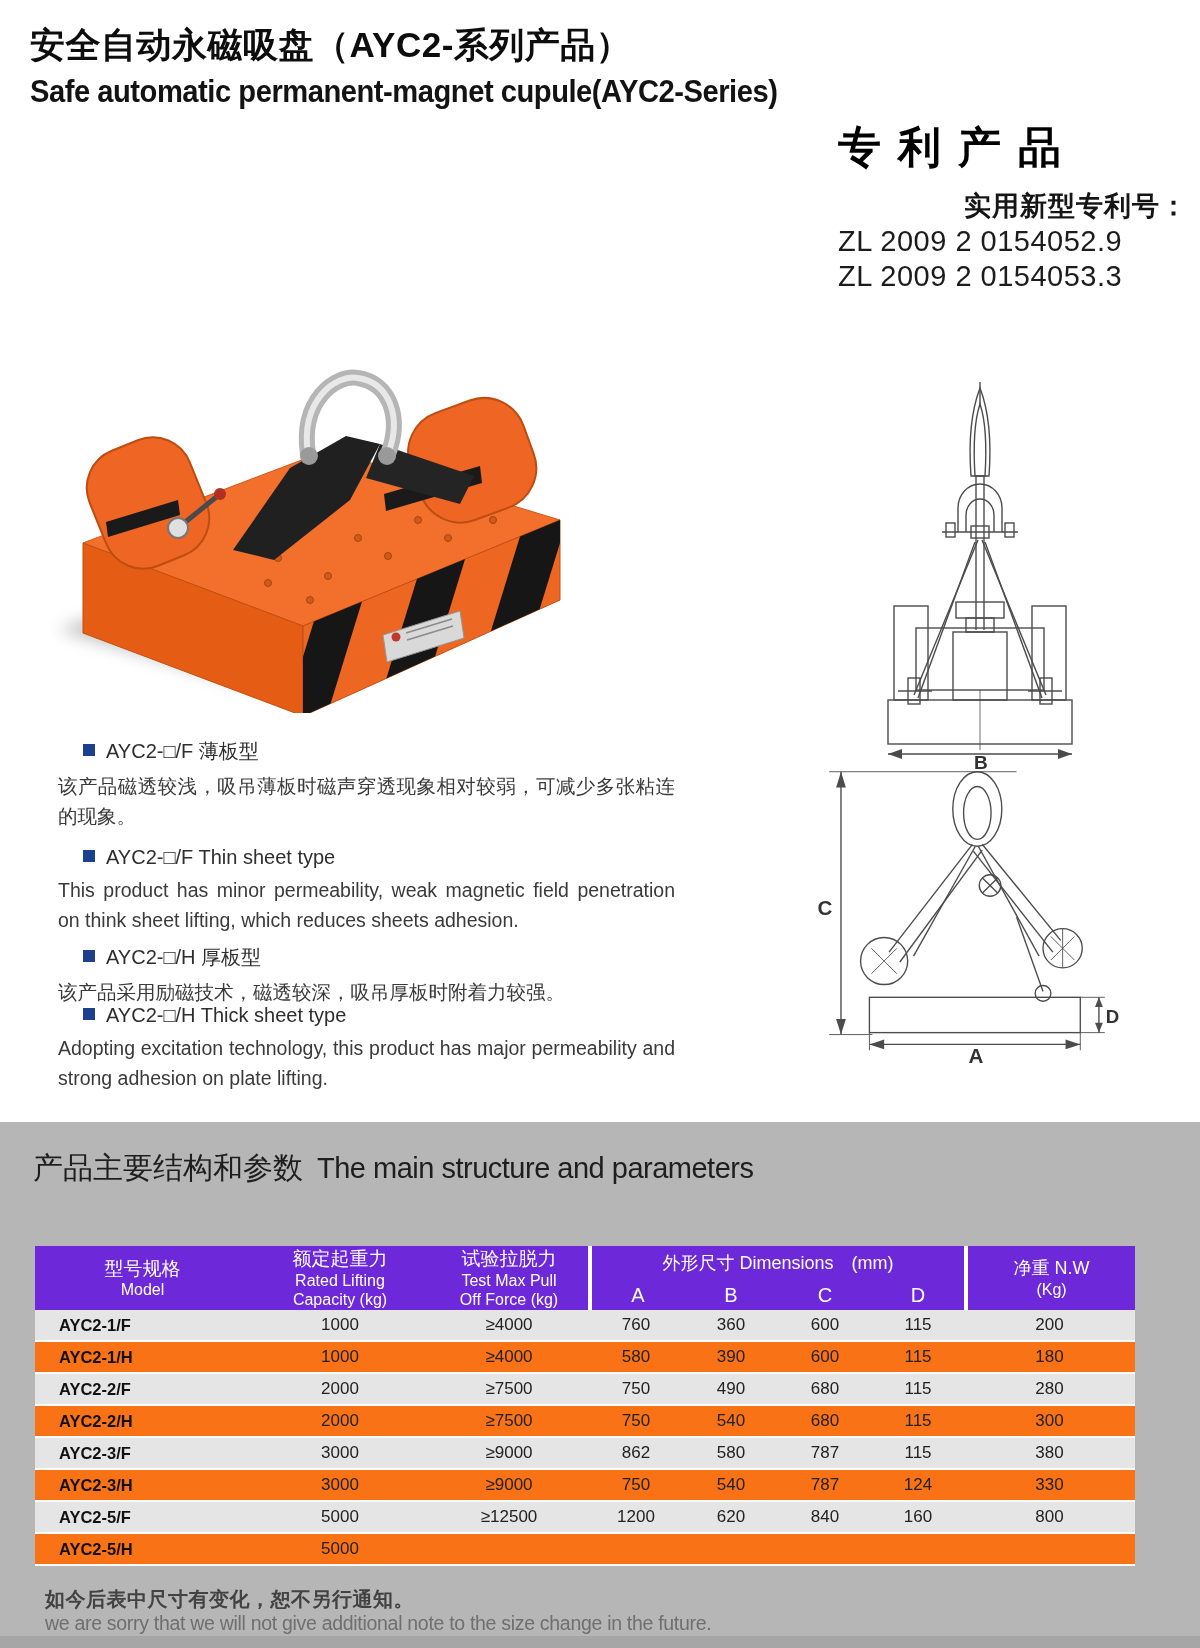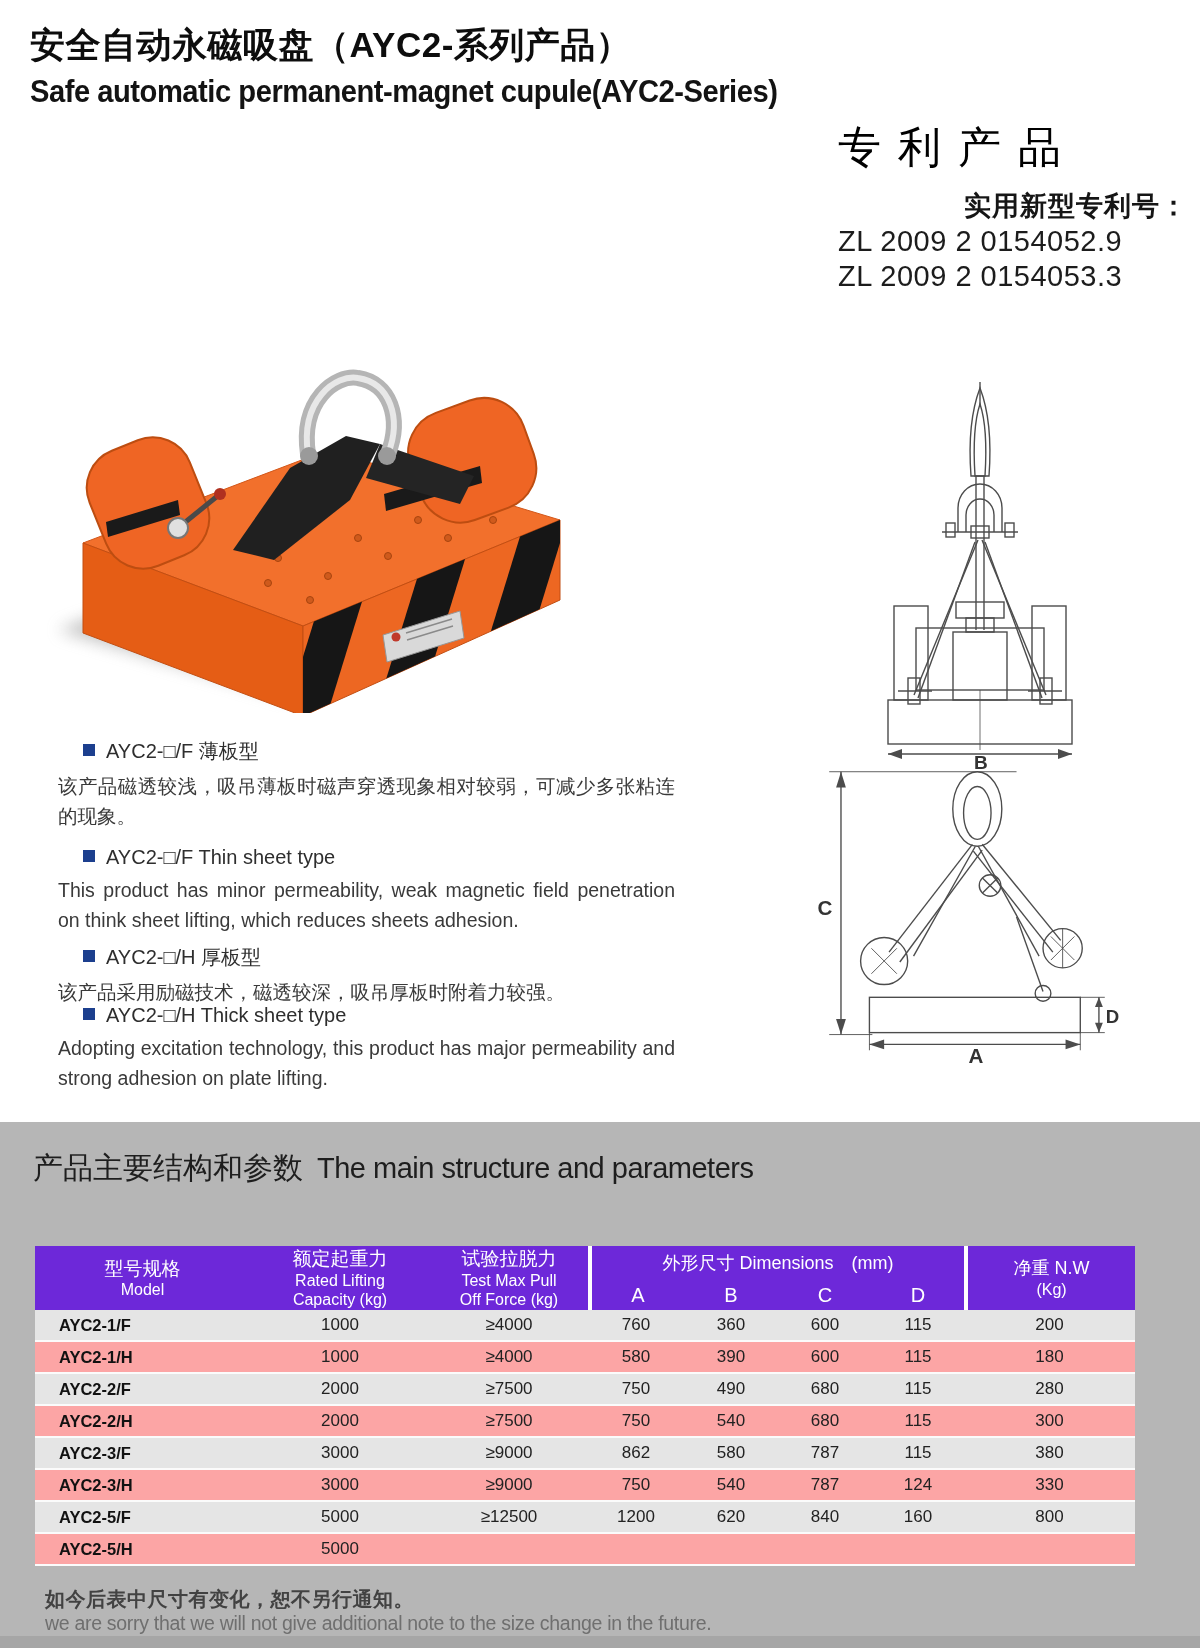--- a/index.html
+++ b/index.html
@@ -11,21 +11,21 @@
   }
   .abs{position:absolute;}
 
   
   .title-cn{left:30px;top:22px;font-size:35px;font-weight:bold;color:#0d0d0d;letter-spacing:.5px;}
   .title-en{left:30px;top:74px;font-size:31px;font-weight:bold;color:#131313;
             transform:scaleX(.94);transform-origin:left center;letter-spacing:-.5px;}
 
   
   .patent{left:838px;top:122px;width:350px;}
-  .patent-big{font-family:"DejaVu Serif","Liberation Serif",serif;font-size:43px;font-weight:normal;
+  .patent-big{font-family:"DejaVu Serif","Liberation Serif",serif;font-size:43px;font-weight:bold;
               color:#000;letter-spacing:17px;line-height:1.2;white-space:nowrap;}
   .patent-label{margin-top:14px;font-size:27px;font-weight:bold;color:#151515;letter-spacing:1px;text-align:right;}
   .patent-num{font-size:29px;color:#1c1c1c;line-height:1.22;letter-spacing:.5px;}
 
   
   .feature{left:35px;width:640px;color:#333;}
   .feature .head{font-size:20px;color:#2e2e2e;white-space:nowrap;padding-left:48px;}
   .feature .head .bullet{display:inline-block;width:12px;height:12px;background:#1c3f8e;
                          margin-right:11px;vertical-align:2px;}
   .feature .body{margin:6px 0 0 23px;font-size:19.5px;line-height:1.55;color:#3a3a3a;text-align:justify;}
@@ -43,21 +43,21 @@
   thead th{background:#6d28d9;color:#fff;text-align:center;vertical-align:middle;}
   .hrow1 th{height:34px;}
   .hrow2 th{height:30px;font-size:20px;}
   .th-stack-cn{font-size:19px;line-height:1.25;}
   .th-stack-en{font-size:16px;line-height:1.2;}
   .th-dims{font-size:18px;}
   .sep{border-left:4px solid #ffffff;}
   tbody td{height:32px;font-size:17px;color:#222;text-align:center;border-bottom:2px solid #fbfbfb;}
   tbody td.model{text-align:left;padding-left:24px;font-weight:bold;font-size:16.5px;color:#111;}
   tr.r-gray td{background:#e5e5e5;}
-  tr.r-white td{background:#fca5a5;}
+  tr.r-white td{background:#f97316;}
 
   
   .note-cn{left:45px;top:1586px;font-size:20px;font-weight:bold;color:#424242;letter-spacing:.5px;}
   .note-en{left:45px;top:1612px;font-size:19.5px;color:#6f6f6f;letter-spacing:-.3px;}
   .bottom-strip{left:0;top:1636px;width:1200px;height:12px;background:#a6a6a6;}
 
   svg text{font-family:"Liberation Sans","DejaVu Sans",sans-serif;}
 </style>
 </head>
 <body>

